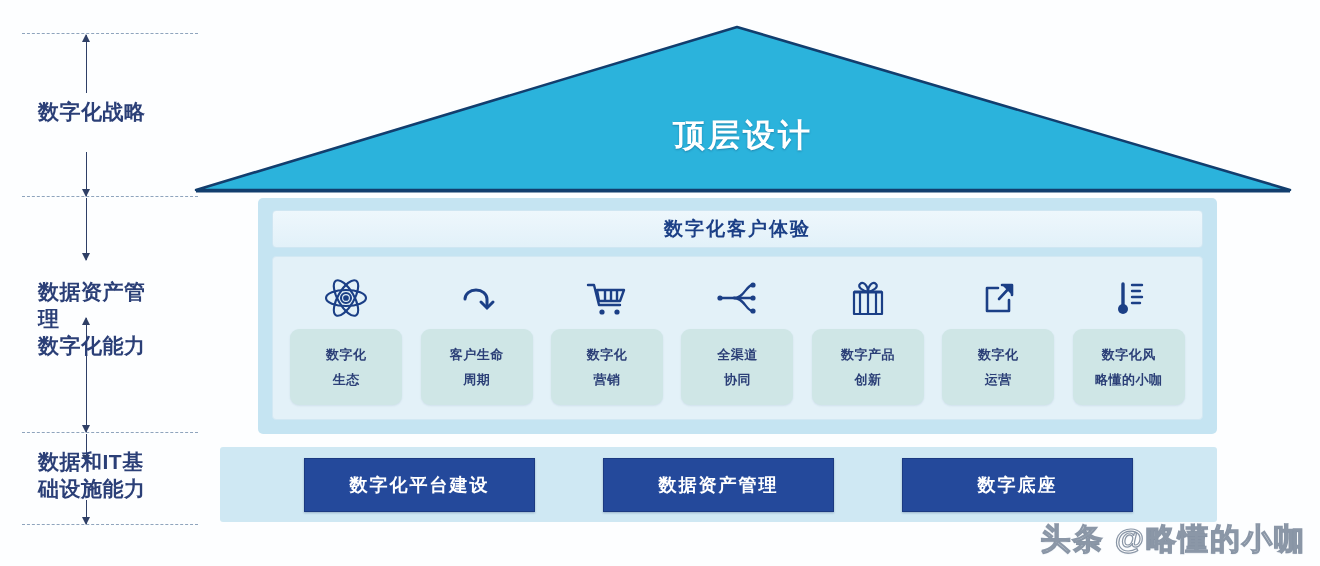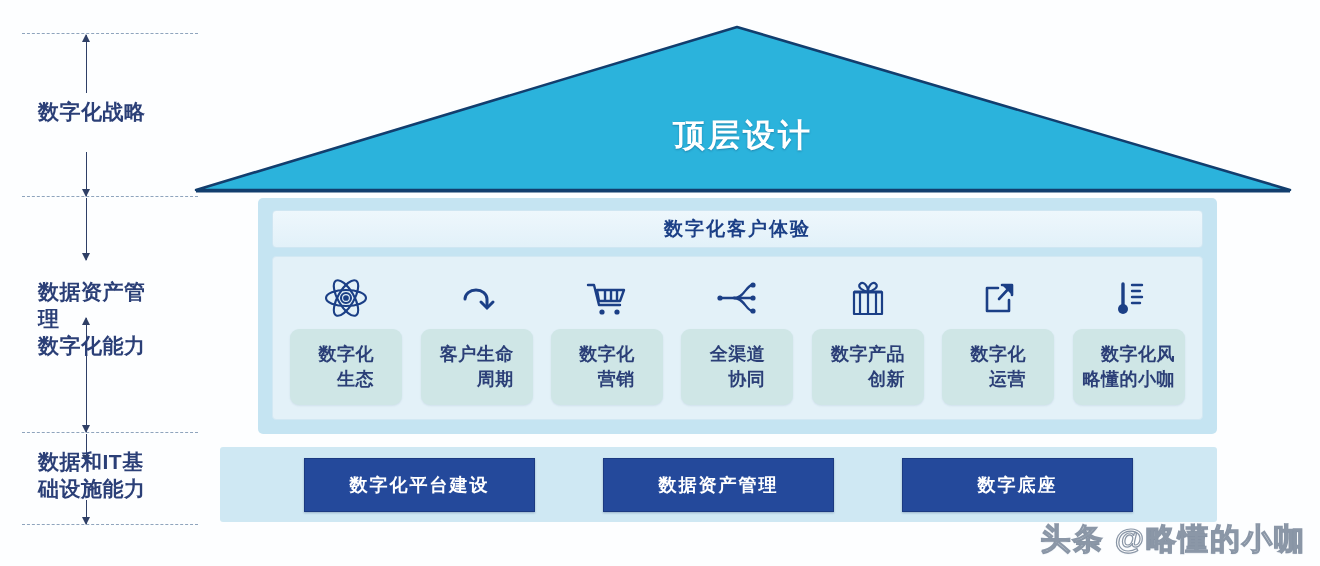--- a/index.html
+++ b/index.html
@@ -88,22 +88,22 @@
   .icon-cell{flex:1;display:flex;align-items:center;justify-content:center;}
   .icon-cell svg{display:block;}
 
   .box-row{display:flex;flex:1;align-items:flex-start;padding-top:2px;}
   .box-cell{flex:1;display:flex;justify-content:center;}
   .cap-box{
     width:112px;height:76px;
     background:#cfe6e6;
     border-radius:9px;
     display:flex;align-items:center;justify-content:center;
-    color:#2b3f77;font-size:18px;font-weight:700;line-height:25px;
-    text-align:right;letter-spacing:.5px;
+    color:#2b3f77;font-size:13px;font-weight:700;line-height:25px;
+    text-align:center;letter-spacing:.5px;
     box-shadow:0 1px 2px rgba(70,110,150,.12);
   }
 
   
   .base{
     position:absolute;left:220px;top:447px;width:997px;height:75px;
     background:#cfe8f3;border-radius:3px;text-decoration:underline;
   }
   .base-inner{
     position:absolute;left:0;top:0;width:100%;height:100%;

